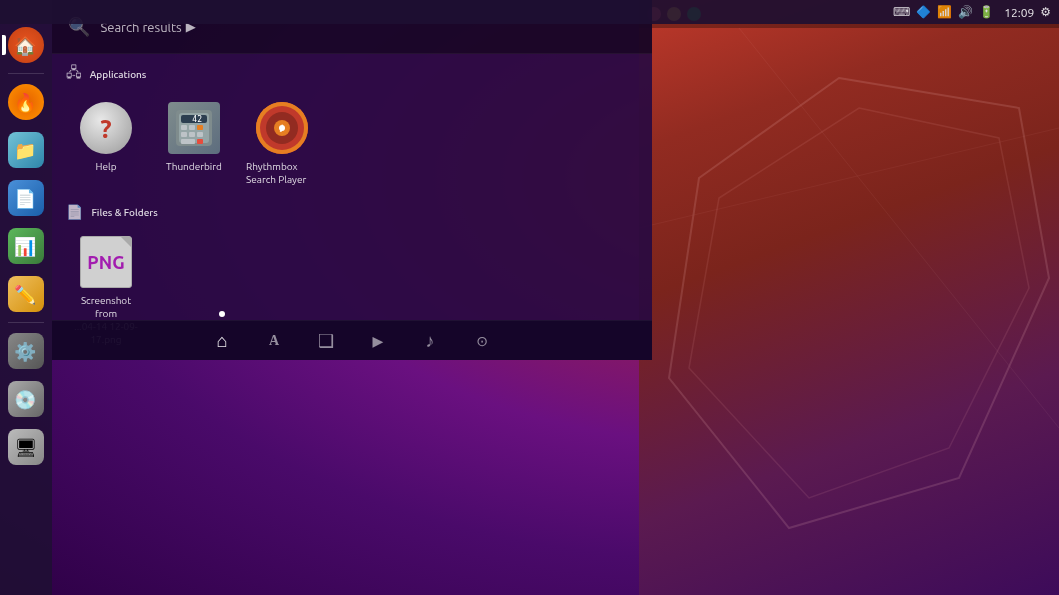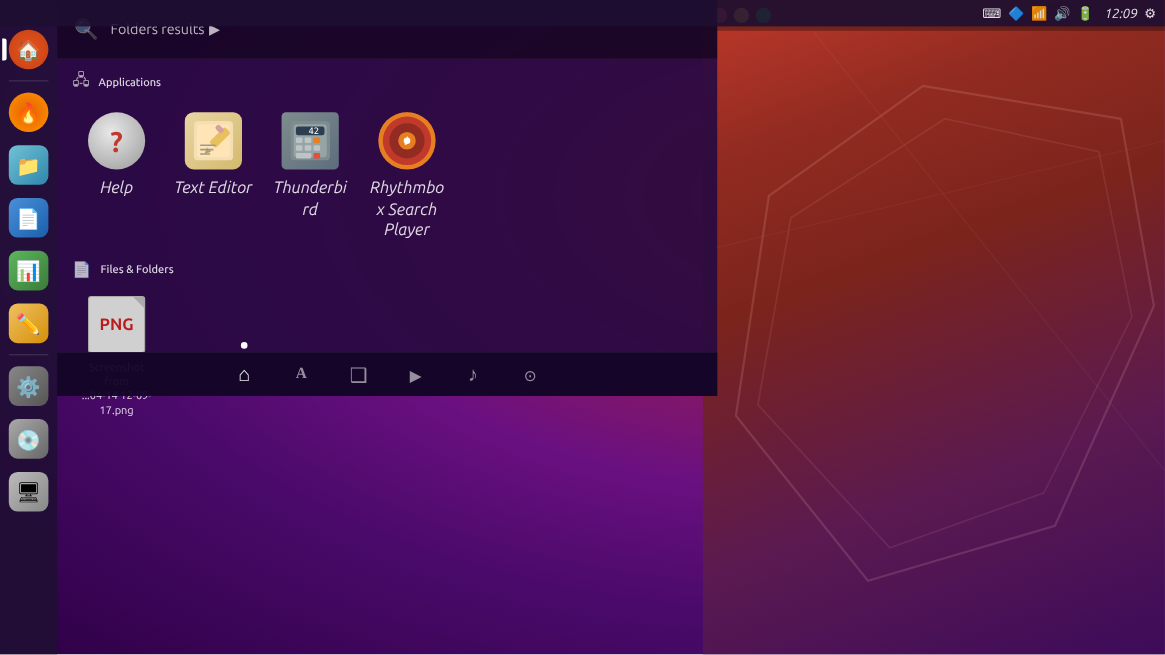--- a/index.html
+++ b/index.html
@@ -99,21 +99,20 @@
     .panel-icon {
       color: rgba(255,255,255,0.85);
       font-size: 12px;
       cursor: pointer;
     }
 
     .panel-time {
       color: rgba(255,255,255,0.9);
       font-size: 12px;
       margin-left: 4px;
-      font-style: italic;
     }
 
     
     .dash-overlay {
       position: absolute;
       top: 0; left: 52px;
       width: 600px;
       height: 360px;
       background: rgba(40, 10, 65, 0.92);
       z-index: 150;
@@ -202,26 +201,25 @@
       width: 56px;
       height: 56px;
       display: flex;
       align-items: center;
       justify-content: center;
       margin-bottom: 4px;
     }
 
     .app-name {
       color: rgba(255,255,255,0.85);
-      font-size: 15px;
-      text-align: center;
+      font-size: 10px;
+      text-align: left;
       line-height: 1.3;
       max-width: 76px;
       word-break: break-word;
-      font-style: italic;
     }
 
     
     .files-grid {
       display: flex;
       flex-direction: row;
       flex-wrap: wrap;
       padding: 6px 14px;
       gap: 8px;
     }
@@ -474,60 +472,41 @@
   <div class="launcher-item">
     <div class="app-icon l-storage" style="width:36px;height:36px;border-radius:8px;display:flex;align-items:center;justify-content:center;font-size:18px;">🖥</div>
   </div>
 </div>
 
 <div class="dash-overlay">
 
   <div class="search-bar">
     <span class="search-icon-wrap">🔍</span>
     <span class="filter-results">
-      <span>Folders results</span>
+      <span>Search results</span>
       <span>▶</span>
     </span>
   </div>
 
   <div class="section-header">
     <span class="section-icon">🖧</span>
     <span class="section-title">Applications</span>
   </div>
 
   <div class="app-grid">
 
     <div class="app-item">
       <div class="app-icon-container">
         <div class="icon-help">?</div>
       </div>
       <span class="app-name">Help</span>
     </div>
 
 
 
-    <div class="app-item">
-      <div class="app-icon-container">
-        <div class="icon-texteditor">
-          <svg width="36" height="36" viewBox="0 0 36 36">
-            <rect width="36" height="36" rx="4" fill="#f5deb3"></rect>
-            <rect x="3" y="3" width="30" height="30" rx="3" fill="#ffe4b5"></rect>
-
-            <rect x="20" y="5" width="8" height="20" rx="2" fill="#e8c060" transform="rotate(45 24 15)"></rect>
-            <polygon points="12,24 10,30 16,28" fill="#c0a050"></polygon>
-            <rect x="20" y="5" width="8" height="5" rx="2" fill="#d4a0a0" transform="rotate(45 24 7)"></rect>
-
-            <line x1="6" y1="22" x2="20" y2="22" stroke="#999" stroke-width="1.5"></line>
-            <line x1="6" y1="26" x2="18" y2="26" stroke="#999" stroke-width="1.5"></line>
-            <line x1="6" y1="30" x2="15" y2="30" stroke="#999" stroke-width="1.5"></line>
-          </svg>
-        </div>
-      </div>
-      <span class="app-name">Text Editor</span>
-    </div>
 
     <div class="app-item">
       <div class="app-icon-container">
         <div class="icon-calculator">
           <svg width="36" height="36" viewBox="0 0 36 36">
             <rect width="36" height="36" rx="4" fill="#7f8c8d"></rect>
             <rect x="3" y="3" width="30" height="30" rx="3" fill="#95a5a6"></rect>
             <rect x="5" y="5" width="26" height="8" rx="2" fill="#2c3e50"></rect>
             <text x="26" y="12" fill="white" font-size="8" text-anchor="end" font-family="monospace">42</text>
             <rect x="5" y="15" width="6" height="5" rx="1" fill="#bdc3c7"></rect>
@@ -566,21 +545,21 @@
     <span class="section-icon">📄</span>
     <span class="section-title">Files &amp; Folders</span>
   </div>
 
   <div class="files-grid">
 
     <div class="file-item">
       <div class="file-icon-container">
         <div style="width:52px;height:52px;background:#d0d0d0;border-radius:3px;display:flex;align-items:center;justify-content:center;border:1px solid #aaa;position:relative;font-size:11px;font-weight:bold;color:#555;flex-direction:column;">
           <div style="position:absolute;top:0;right:0;width:0;height:0;border-style:solid;border-width:0 10px 10px 0;border-color:transparent #aaa transparent transparent;"></div>
-          <span style="font-weight:bold;font-size:15px;color:#b91c1c;">PNG</span>
+          <span style="font-weight:bold;font-size:18px;color:#a21caf;">PNG</span>
         </div>
       </div>
       <span class="file-name">Screenshot from<br>...04-14 12-09-17.png</span>
     </div>
   </div>
 
   <div class="filter-bar">
     <div class="filter-item" style="position:relative;">
       <div class="filter-dot"></div>
       <span>⌂</span>

